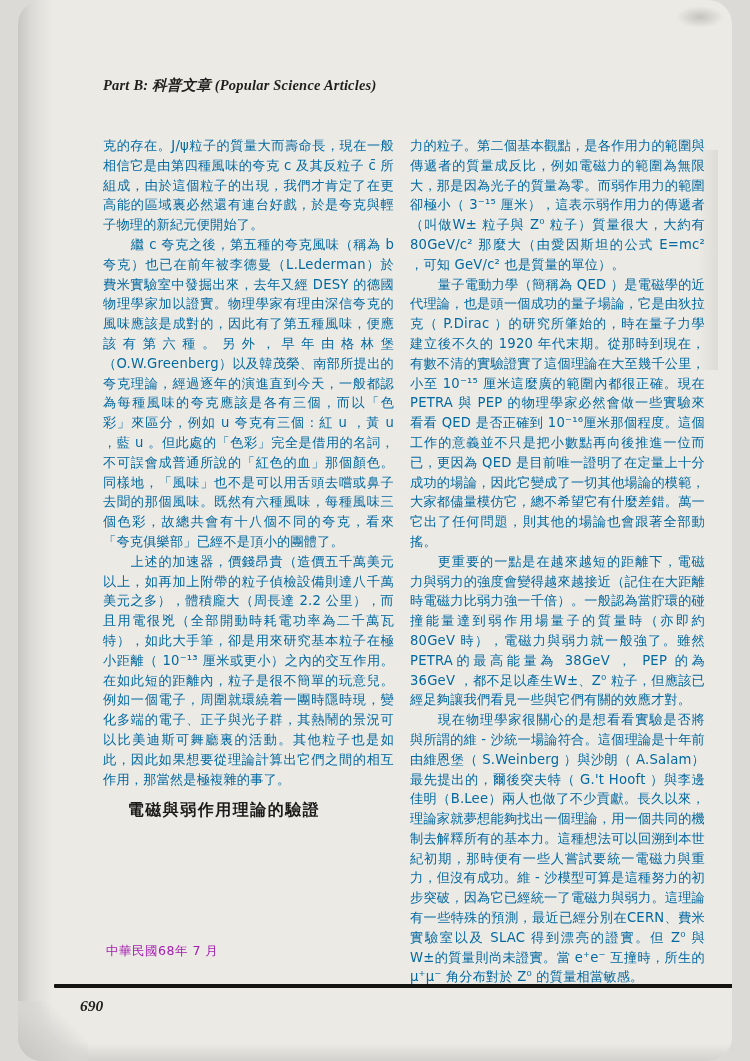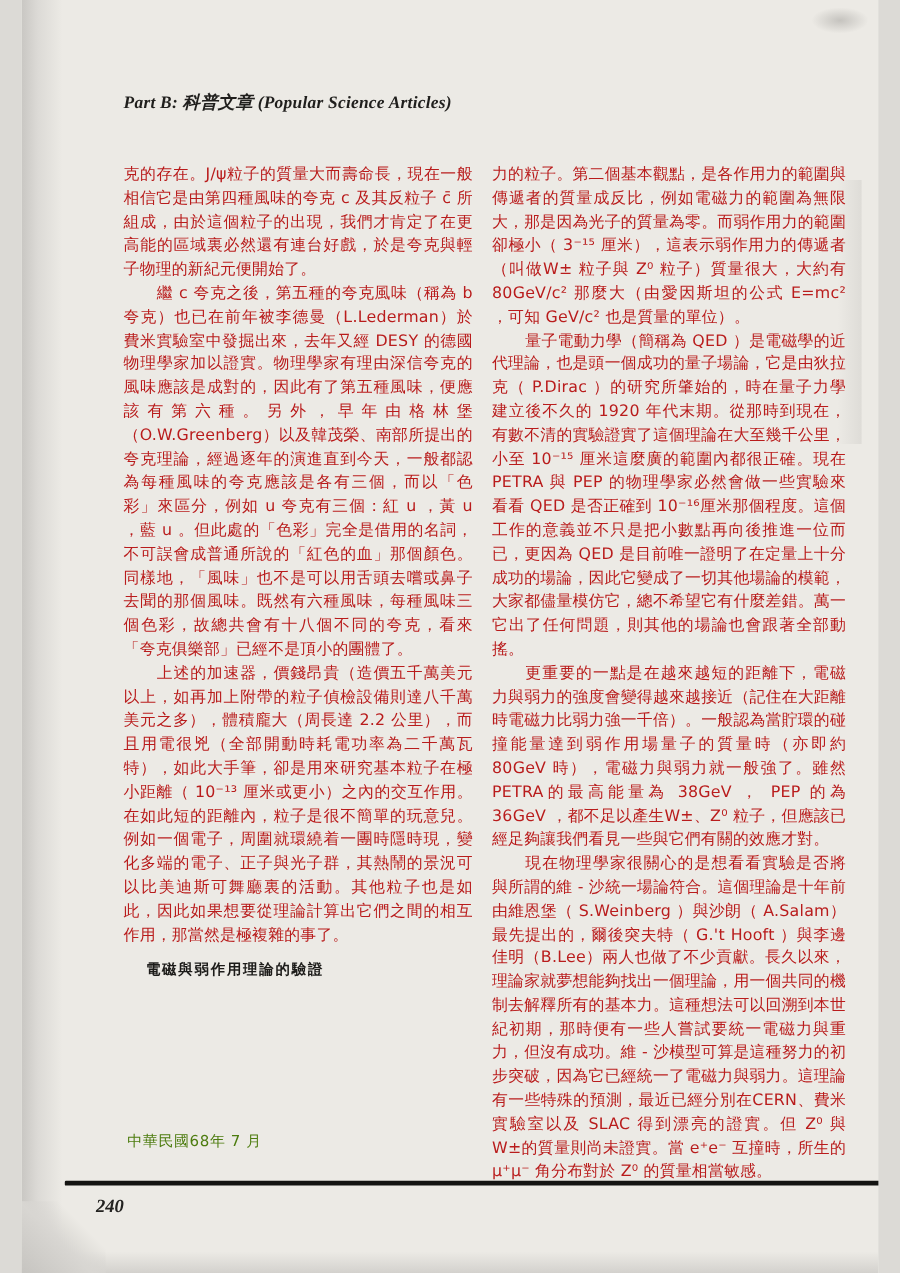--- a/index.html
+++ b/index.html
@@ -8,20 +8,21 @@
     background: #dcdad6;
     font-family: "DejaVu Sans", sans-serif;
   }
   .scan-page {
     position: relative;
     width: 714px;
     height: 1061px;
     margin: 0 auto;
     background: #eceae5;
     overflow: hidden;
+    border-radius: 24px;
   }
   
   .edge-shadow-left {
     position: absolute; left: 0; top: 0; bottom: 0; width: 34px;
     background: linear-gradient(to right, #c9c7c3 0%, #dcdad6 40%, rgba(236,234,229,0) 100%);
   }
   .edge-shadow-bottom {
     position: absolute; left: 0; right: 0; bottom: 0; height: 18px;
     background: linear-gradient(to top, #d3d1cd 0%, rgba(236,234,229,0) 100%);
   }
@@ -51,39 +52,39 @@
     position: absolute; left: 85px; top: 136px; width: 602px;
     display: flex; gap: 16px;
   }
   .col { width: 293px; }
   .col.right { width: 297px; }
 
   .col p {
     margin: 0;
     font-size: 13.2px;
     line-height: 19.8px;
-    color: #b91c1c;
+    color: #0369a1;
     text-align: justify;
     letter-spacing: .2px;
     text-indent: 2.1em;
   }
   .col p.cont { text-indent: 0; }
 
   .section-heading {
-    font-size: 12px;
+    font-size: 16px;
     font-weight: bold;
     color: #1c1b19;
     letter-spacing: 1.5px;
     padding-left: 1.55em;
     margin: 11px 0 10px 0;
   }
 
   .footer-date {
     position: absolute; left: 88px; top: 943px;
-    font-size: 12.5px; color: #4d7c0f; letter-spacing: .5px;
+    font-size: 12.5px; color: #a21caf; letter-spacing: .5px;
   }
   .bottom-rule {
     position: absolute; left: 36px; top: 984px; width: 696px; height: 4px;
     background: #141412;
     border-radius: 1px;
   }
   .page-number {
     position: absolute; left: 62px; top: 997px;
     font-family: "Liberation Serif", serif;
     font-style: italic; font-weight: bold;
@@ -118,15 +119,15 @@
       <p>更重要的一點是在越來越短的距離下，電磁力與弱力的強度會變得越來越接近（記住在大距離時電磁力比弱力強一千倍）。一般認為當貯環的碰撞能量達到弱作用場量子的質量時（亦即約 80GeV 時），電磁力與弱力就一般強了。雖然 PETRA的最高能量為 38GeV ， PEP 的為 36GeV ，都不足以產生W±、Z⁰ 粒子，但應該已經足夠讓我們看見一些與它們有關的效應才對。</p>
       <p>現在物理學家很關心的是想看看實驗是否將與所謂的維 - 沙統一場論符合。這個理論是十年前由維恩堡（ S.Weinberg ）與沙朗（ A.Salam）最先提出的，爾後突夫特（ G.'t Hooft ）與李邊佳明（B.Lee）兩人也做了不少貢獻。長久以來，理論家就夢想能夠找出一個理論，用一個共同的機制去解釋所有的基本力。這種想法可以回溯到本世紀初期，那時便有一些人嘗試要統一電磁力與重力，但沒有成功。維 - 沙模型可算是這種努力的初步突破，因為它已經統一了電磁力與弱力。這理論有一些特殊的預測，最近已經分別在CERN、費米實驗室以及 SLAC 得到漂亮的證實。但 Z⁰ 與W±的質量則尚未證實。當 e⁺e⁻ 互撞時，所生的 μ⁺μ⁻ 角分布對於 Z⁰ 的質量相當敏感。</p>
     </div>
 
   </div>
 
   <div class="footer-date">中華民國68年 7 月</div>
 
   <div class="bottom-rule"></div>
 
-  <div class="page-number">240</div>
+  <div class="page-number">690</div>
 
 </div>
 
 </body></html>

